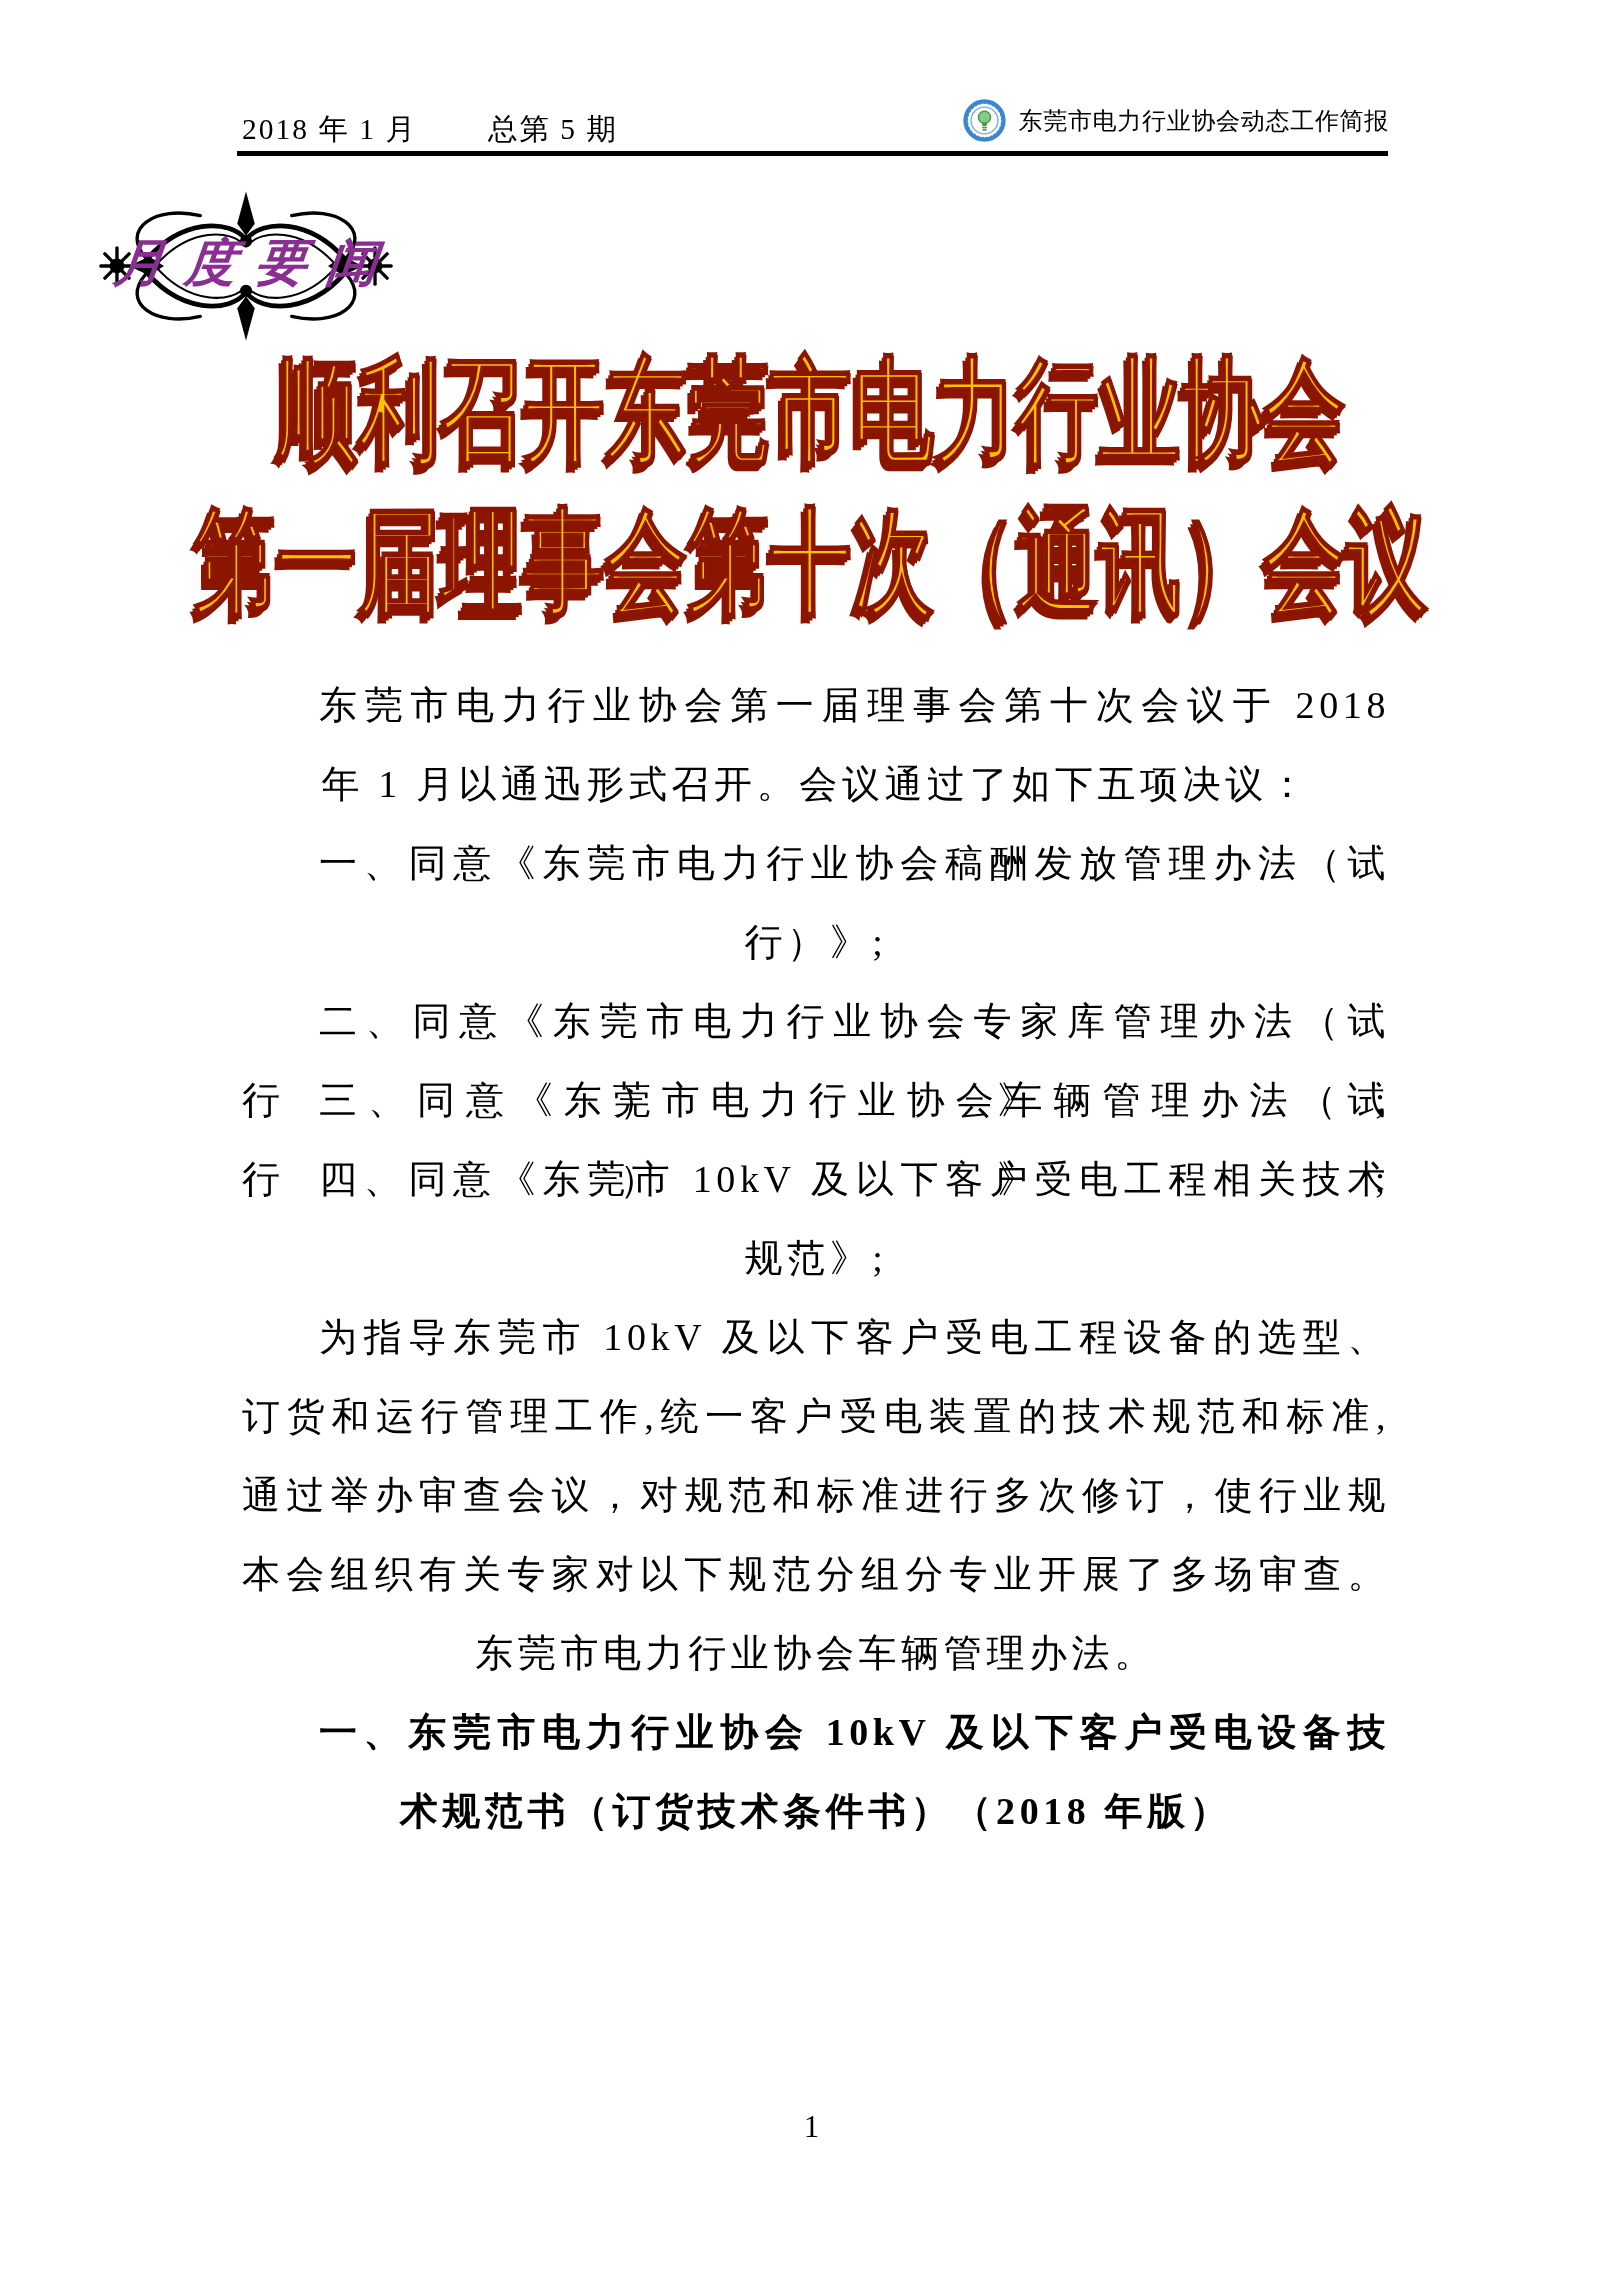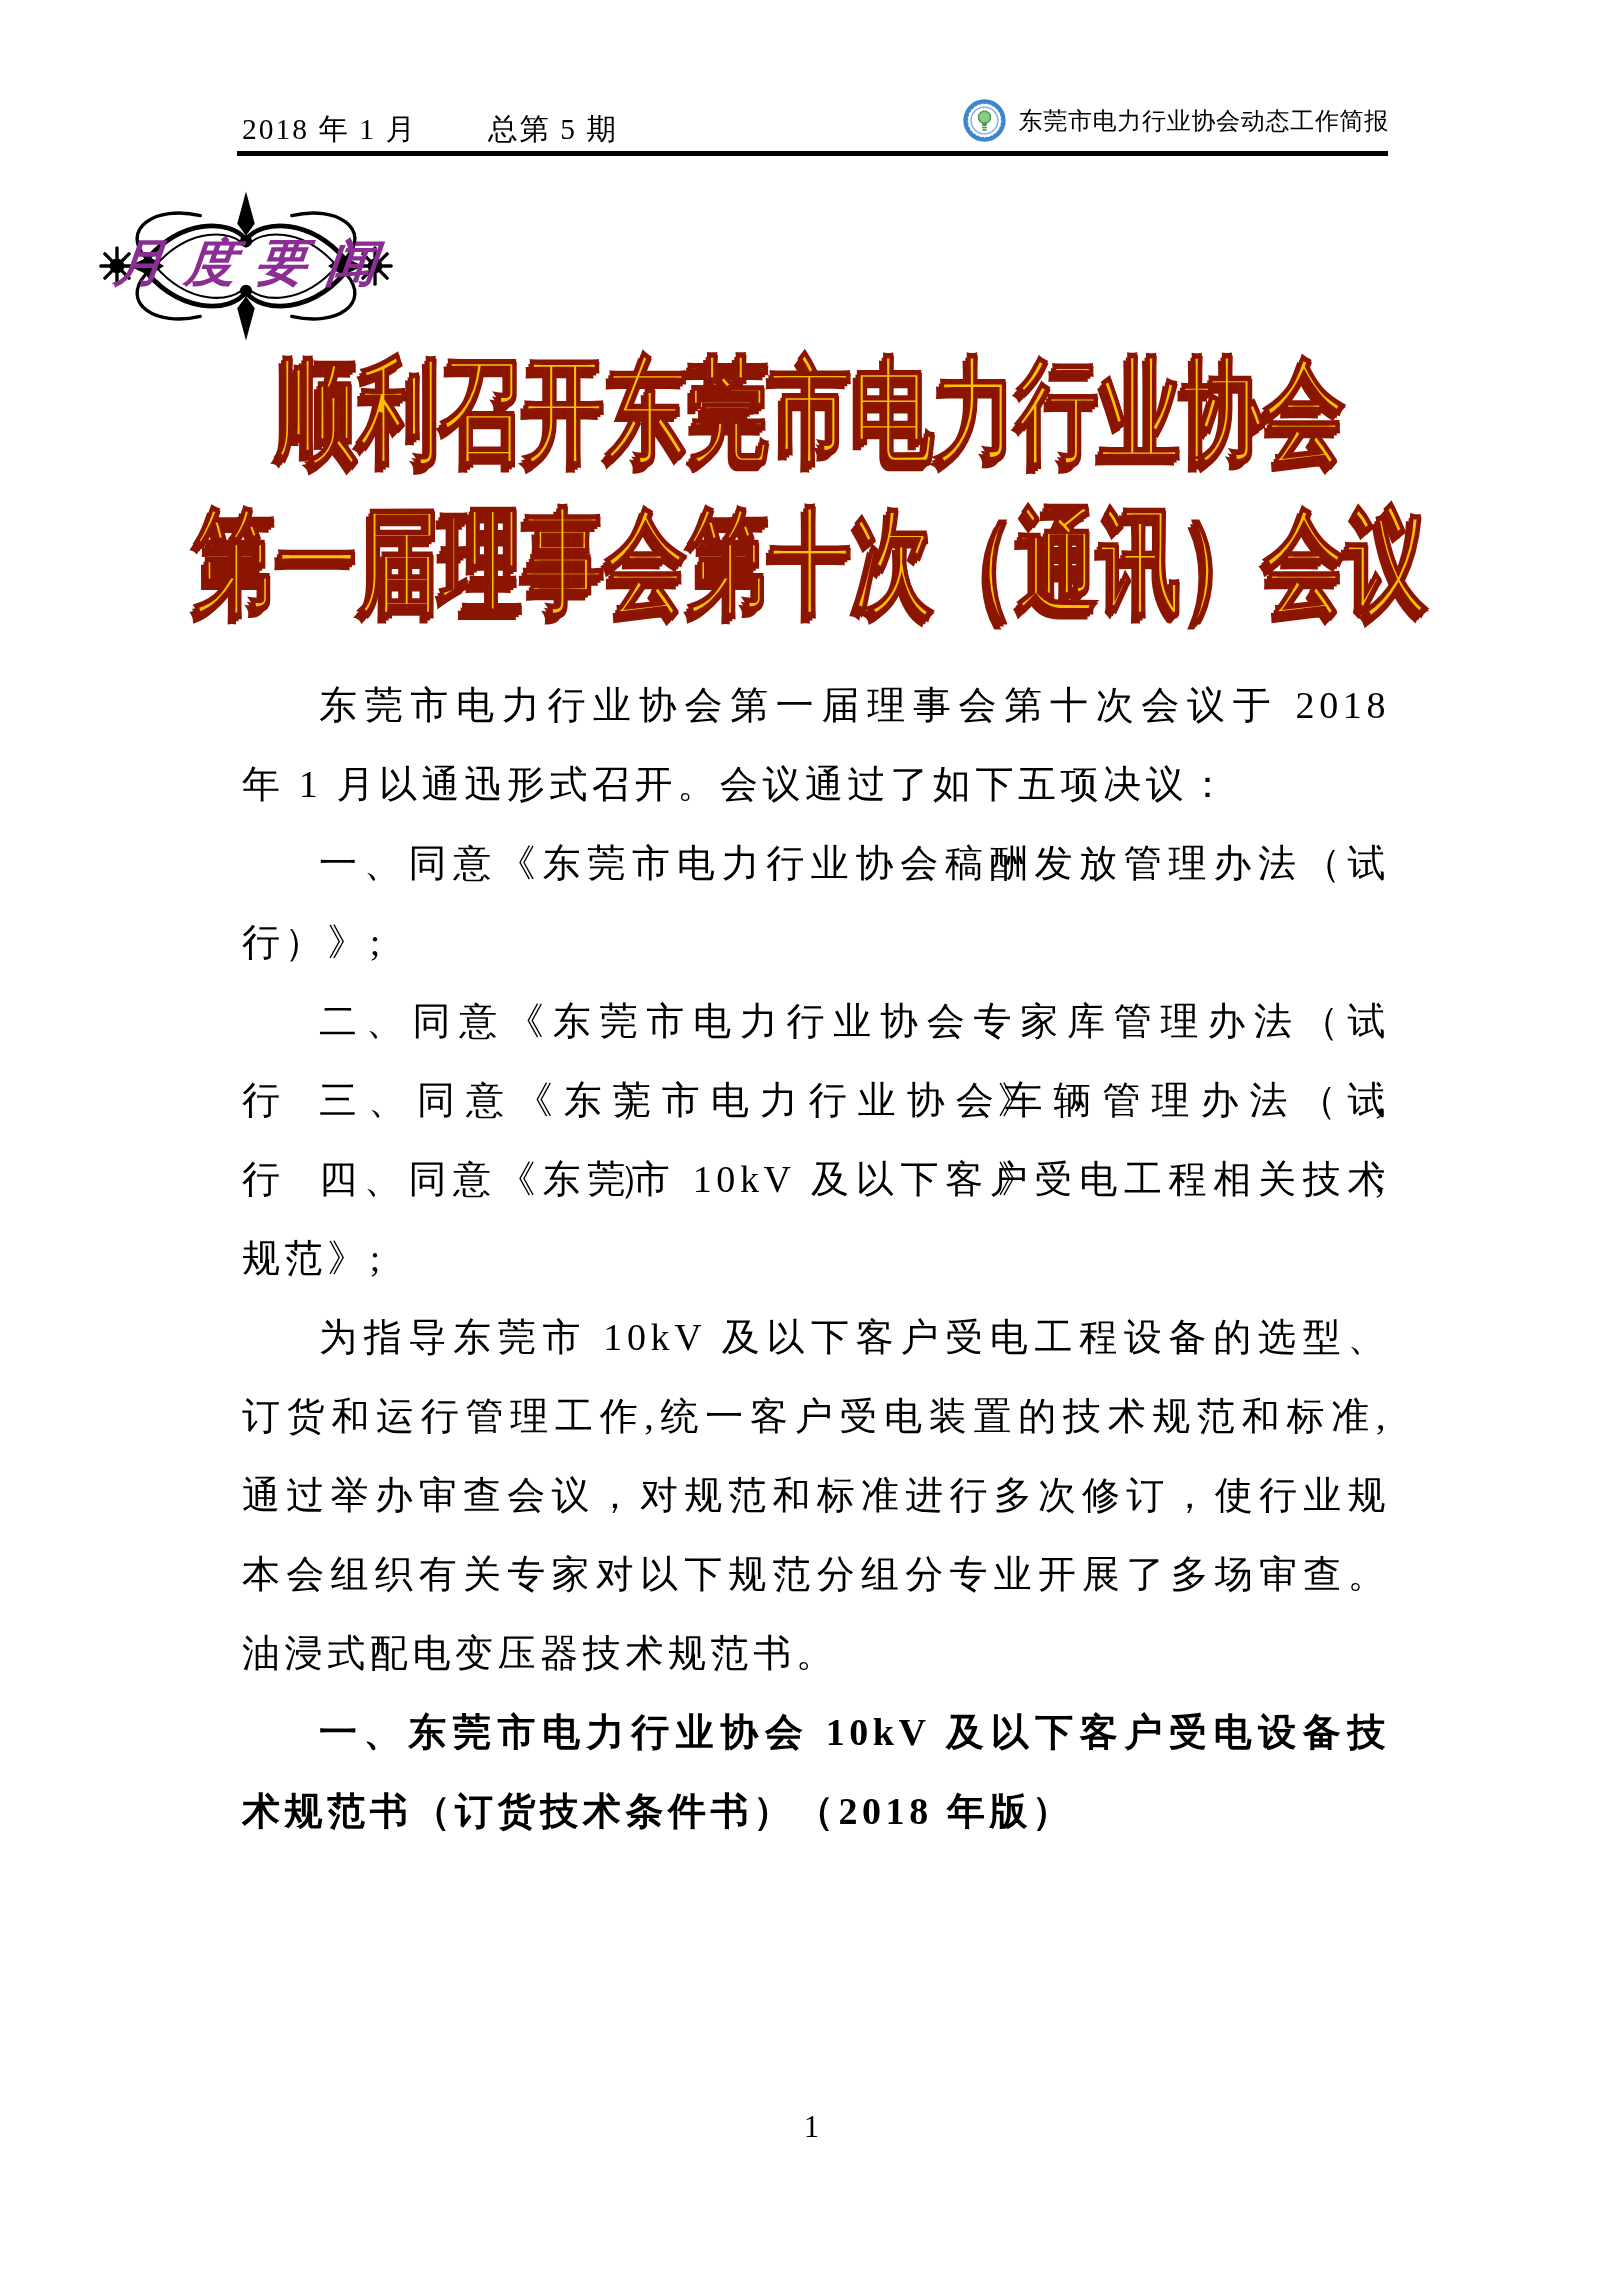--- a/index.html
+++ b/index.html
@@ -47,21 +47,21 @@
   }
   .headline-line1{top:335px;}
   .headline-line2{top:486px;}
   
   .body-text{
     position:absolute;left:242px;top:666px;width:1148px;
     font-size:38px;letter-spacing:4.6px;
   }
   .bline{
     line-height:79px;height:79px;white-space:normal;
-    text-align:left;
+    text-align:center;
   }
   .bline.fill{text-align:justify;text-align-last:justify;}
   .bline.indent{text-indent:77px;}
   .bline.bold{font-weight:bold;}
   
   .doc-table{
     position:absolute;left:238px;top:1852px;width:1148px;
     border-collapse:collapse;table-layout:fixed;
     font-size:38px;
   }
@@ -157,21 +157,21 @@
       <div class="bline indent fill">一、同意《东莞市电力行业协会稿酬发放管理办法（试</div>
       <div class="bline">行）》;</div>
       <div class="bline indent fill">二、同意《东莞市电力行业协会专家库管理办法（试行）》;</div>
       <div class="bline indent fill">三、同意《东莞市电力行业协会车辆管理办法（试行）》;</div>
       <div class="bline indent fill">四、同意《东莞市 10kV 及以下客户受电工程相关技术</div>
       <div class="bline">规范》;</div>
       <div class="bline indent fill">为指导东莞市 10kV 及以下客户受电工程设备的选型、</div>
       <div class="bline fill">订货和运行管理工作,统一客户受电装置的技术规范和标准,</div>
       <div class="bline fill">通过举办审查会议，对规范和标准进行多次修订，使行业规</div>
       <div class="bline fill">本会组织有关专家对以下规范分组分专业开展了多场审查。</div>
-      <div class="bline">油浸式配电变压器技术规范书。</div>
+      <div class="bline">东莞市电力行业协会车辆管理办法。</div>
       <div class="bline indent fill bold">一、东莞市电力行业协会 10kV 及以下客户受电设备技</div>
       <div class="bline bold">术规范书（订货技术条件书）（2018 年版）</div>
     </div>
 
 
   <div class="pagenum">1</div>
 
 </div>
 
 

